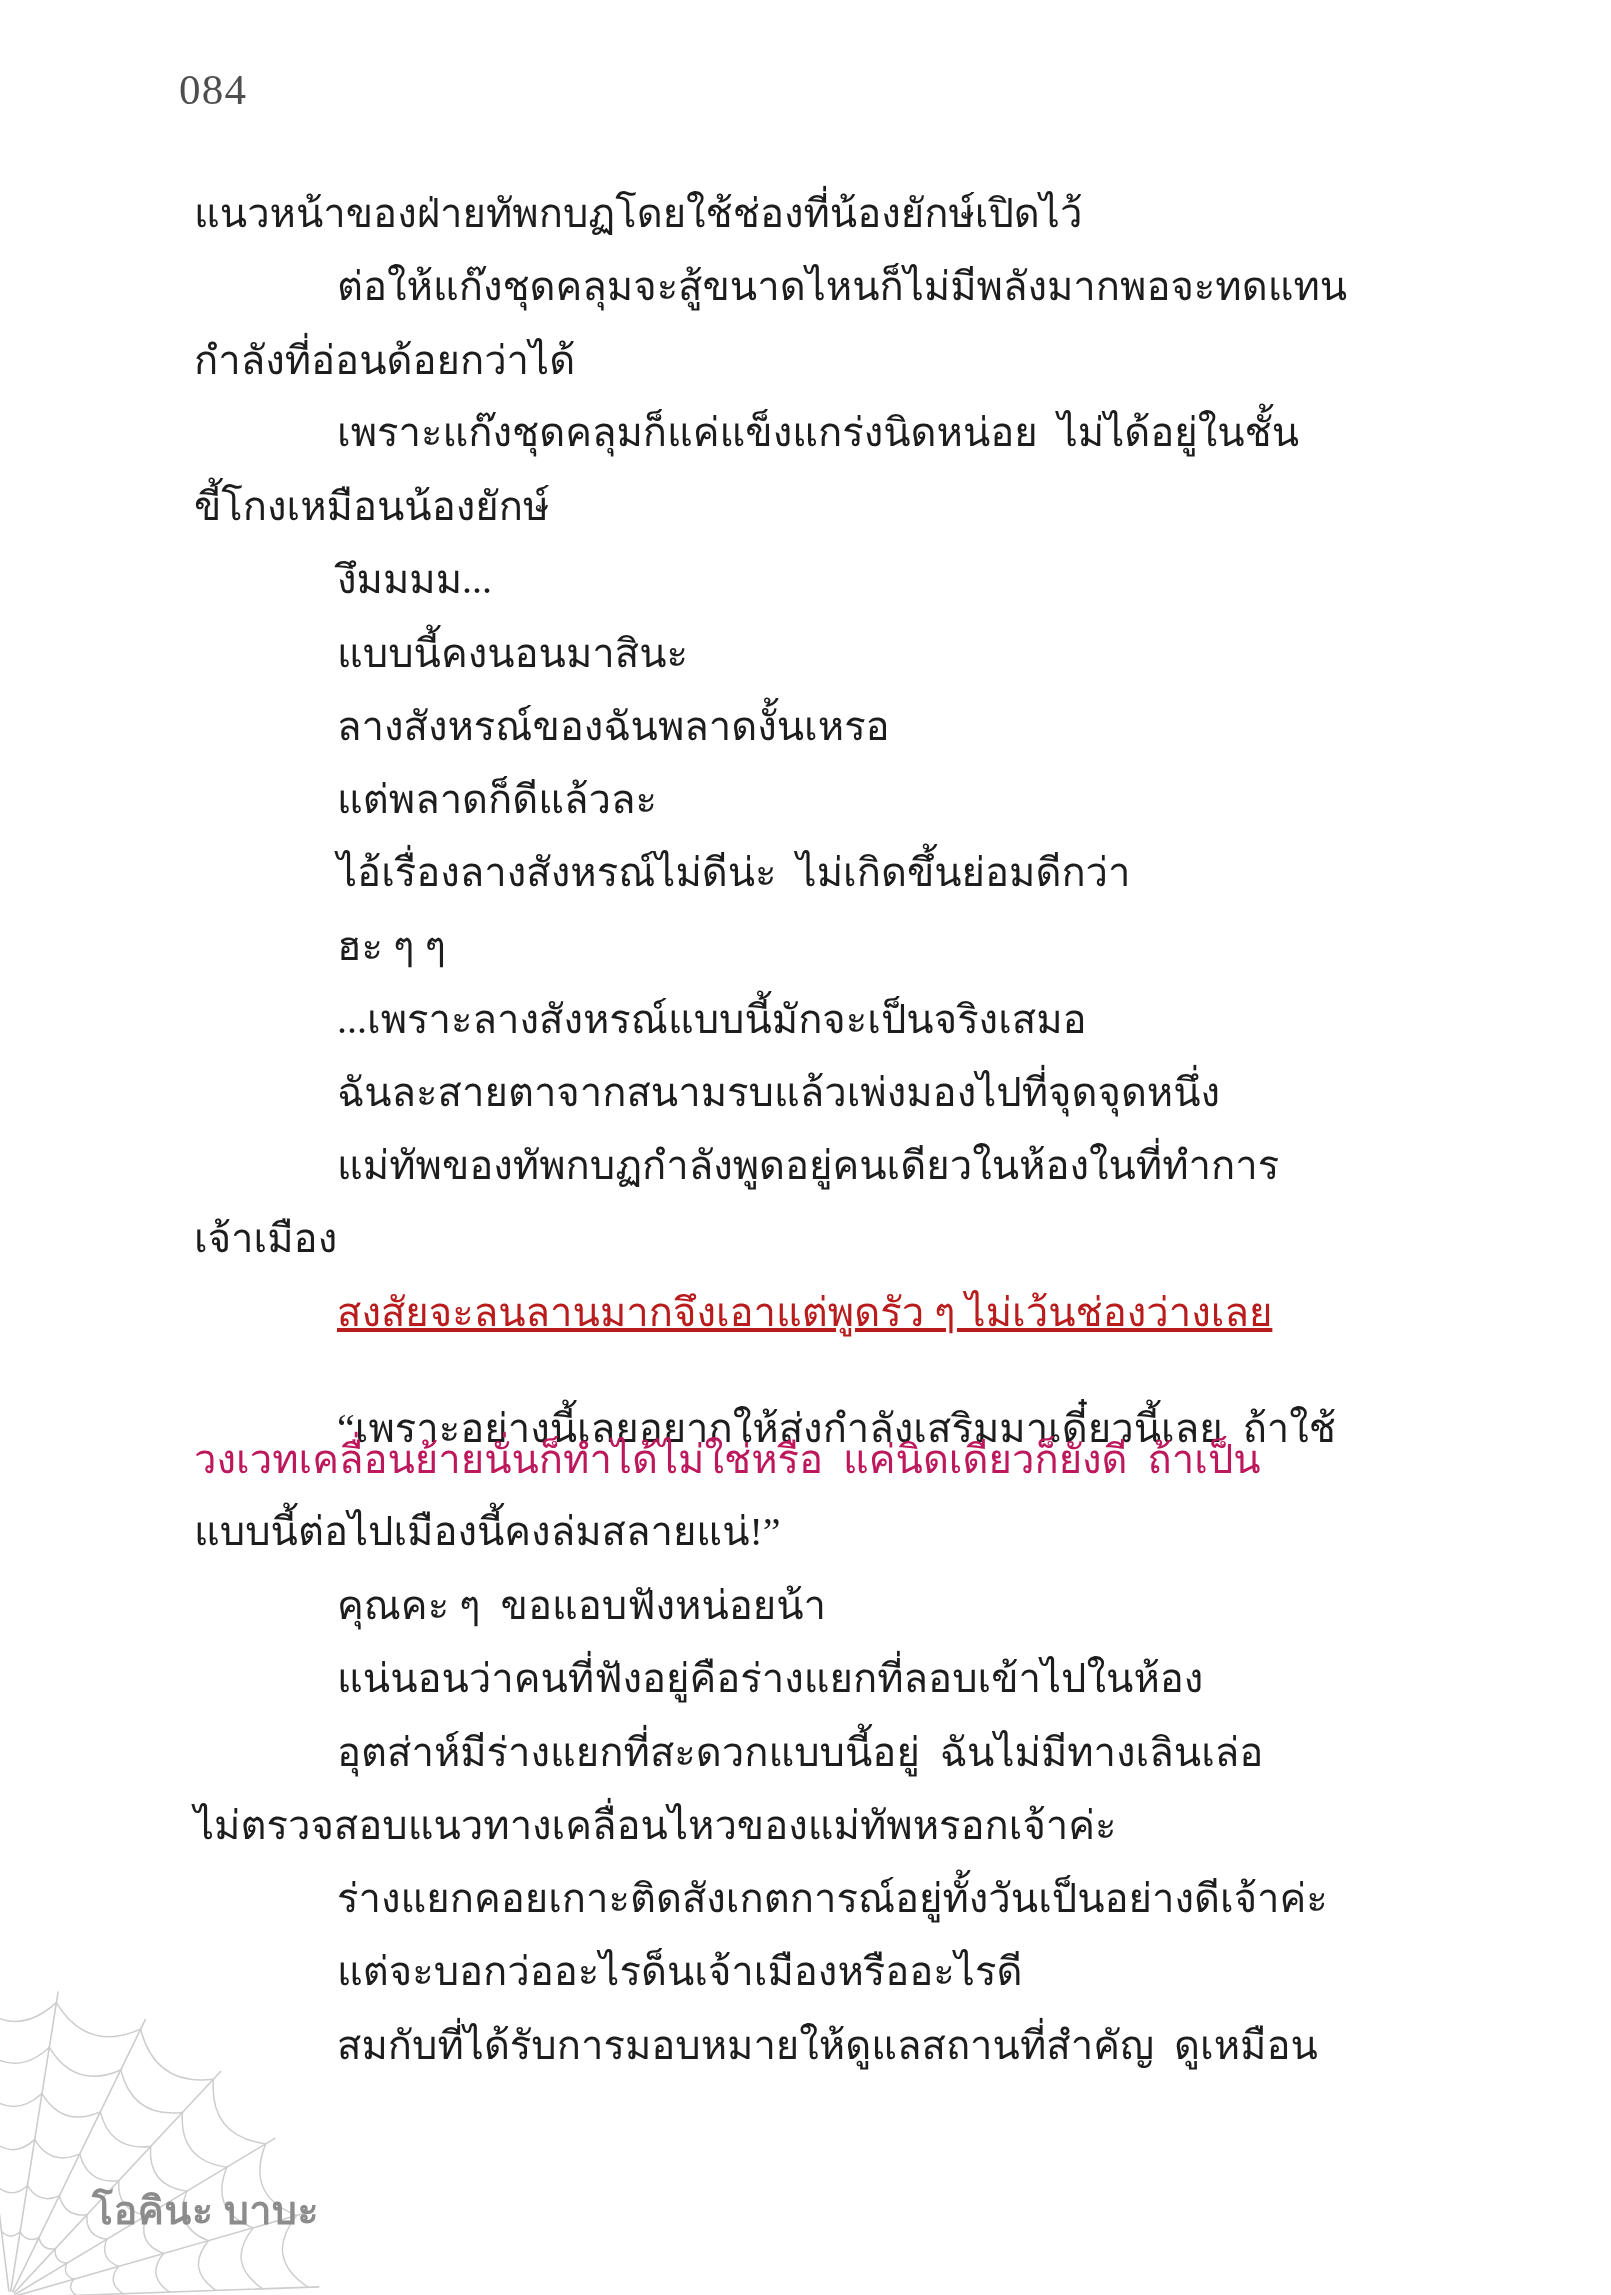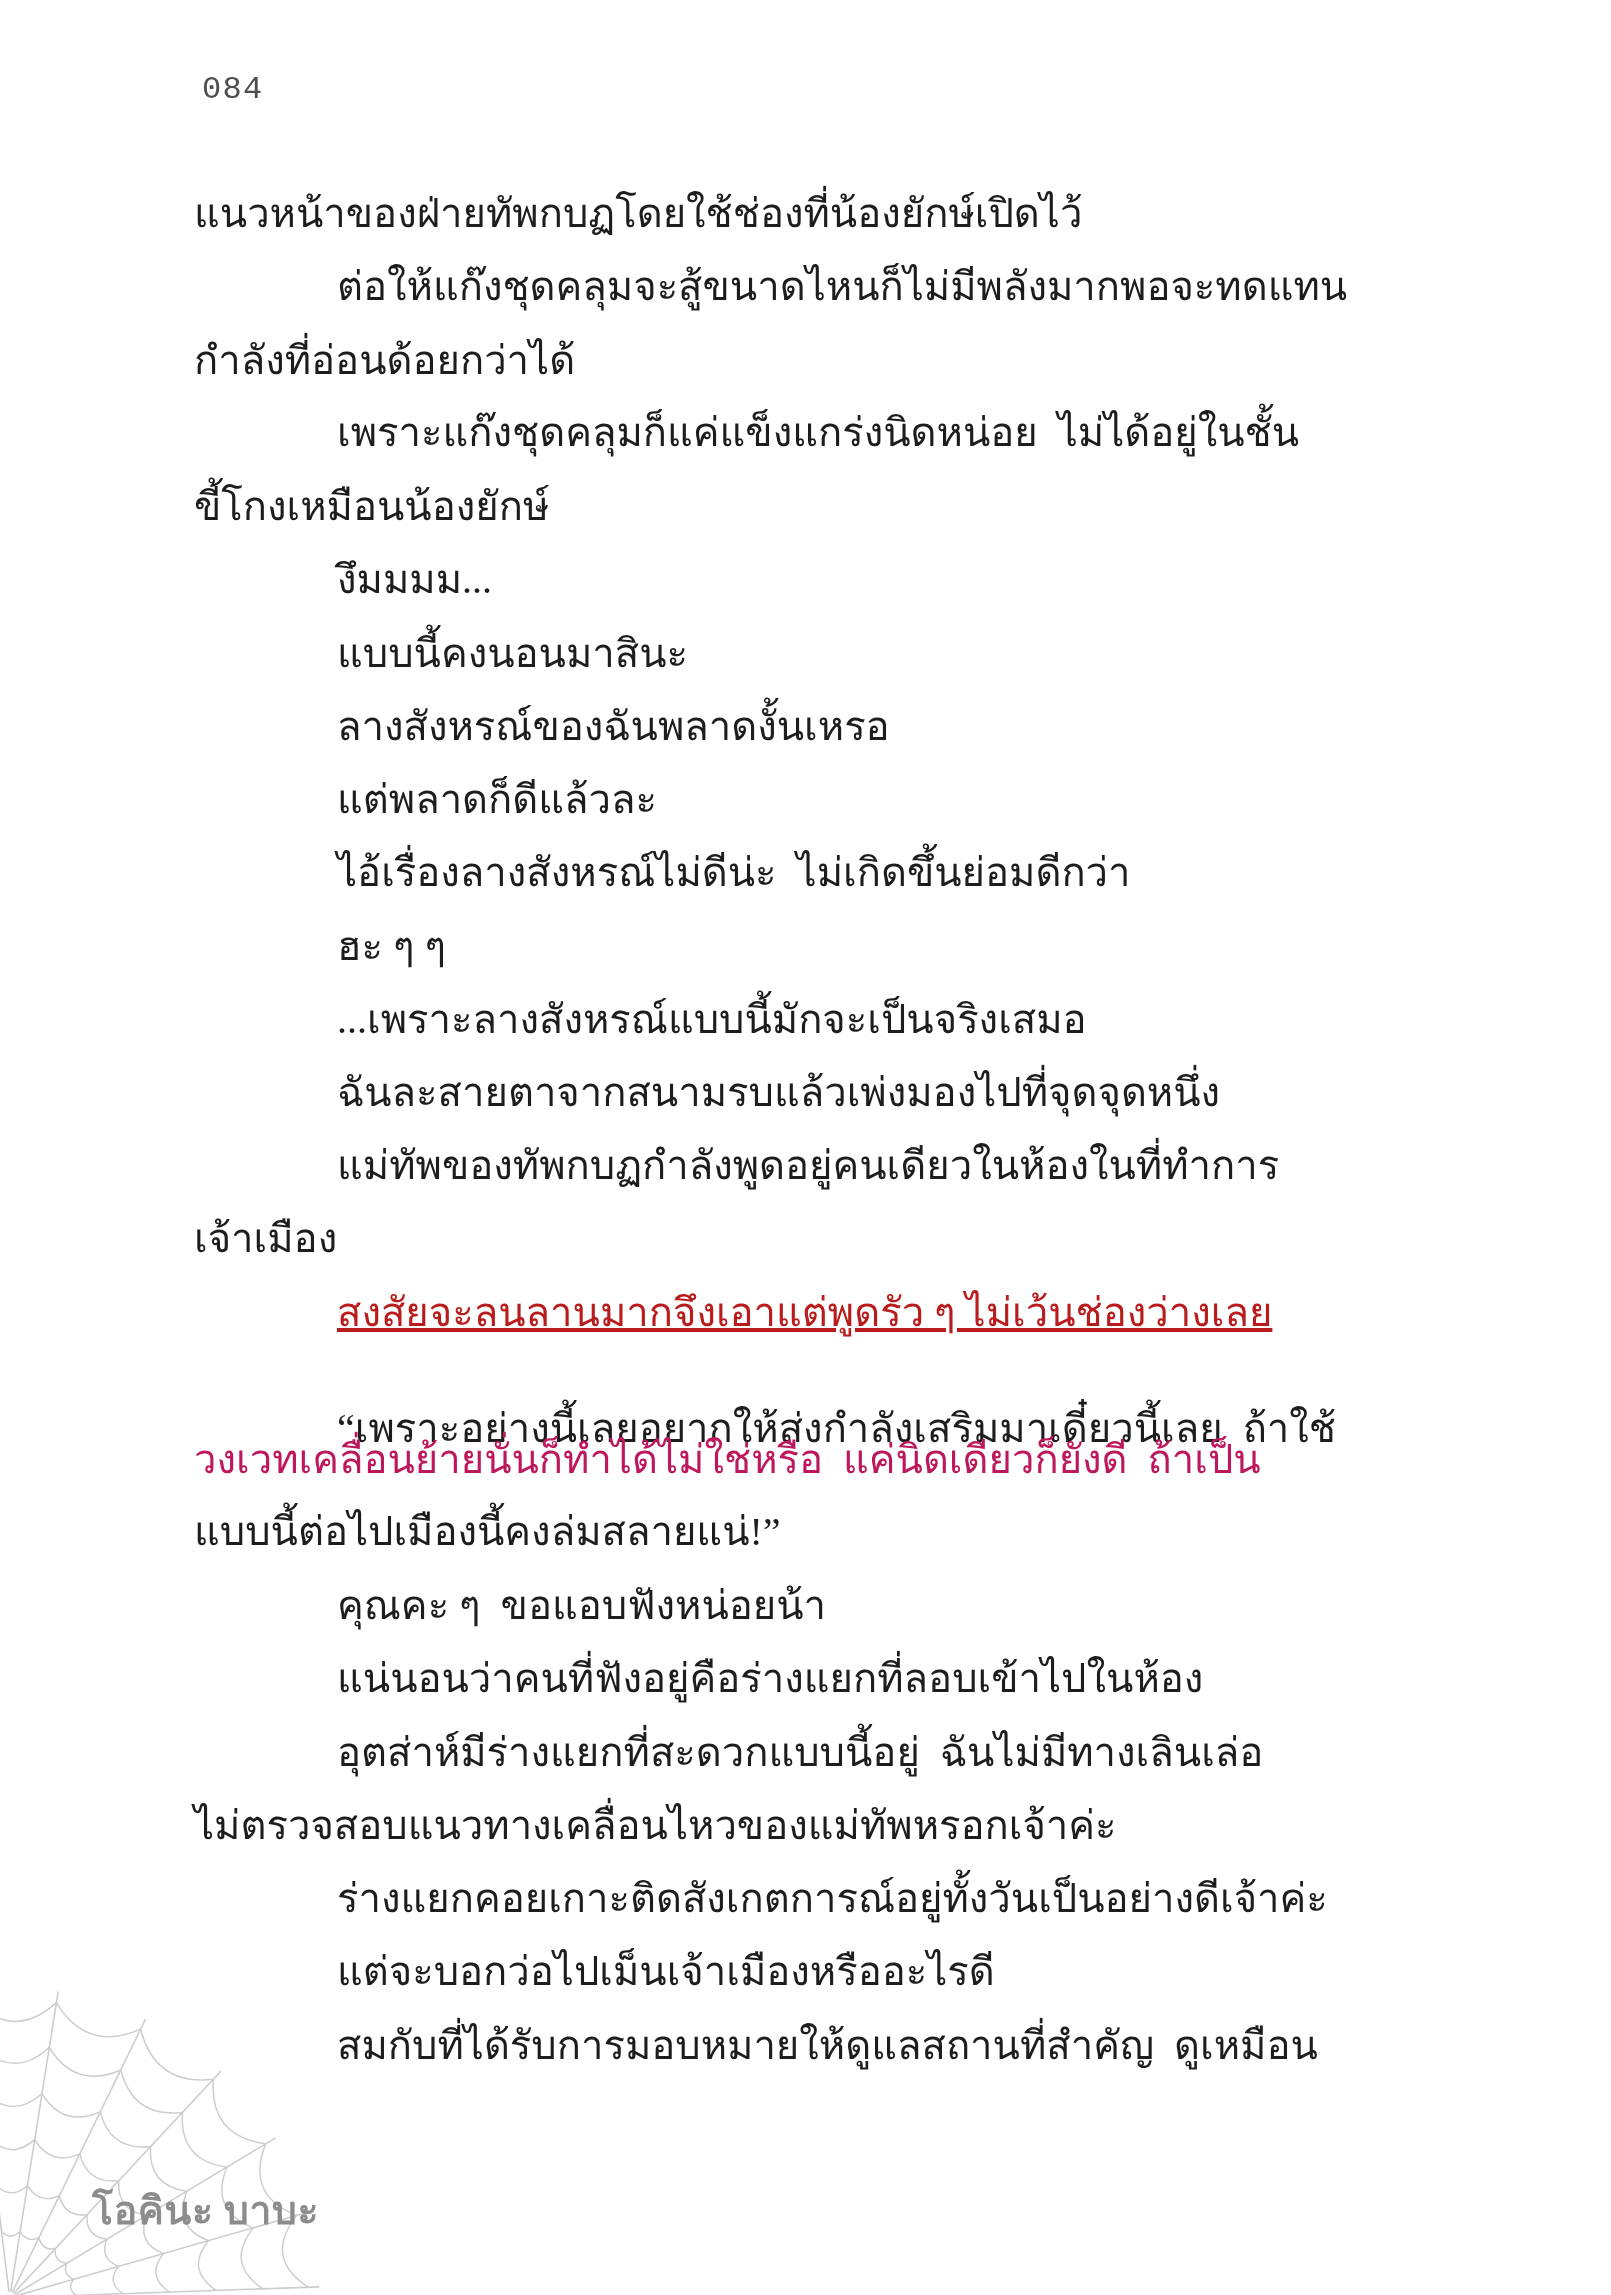--- a/index.html
+++ b/index.html
@@ -10,27 +10,27 @@
   .page {
     position: relative;
     width: 1612px;
     height: 2295px;
     background: #ffffff;
     overflow: hidden;
     font-family: "Liberation Serif", "DejaVu Serif", serif;
   }
   .page-number {
     position: absolute;
-    left: 202px;
+    left: 179px;
     top: 72px;
-    font-size: 32px;
+    font-size: 43px;
     line-height: 36px;
     color: #4e4e4e;
     letter-spacing: 1.3px;
-    font-family: Liberation Mono, monospace;
+    font-family: Liberation Serif, serif;
   }
   .text-block .line {
     position: absolute;
     left: 194px;
     height: 73px;
     line-height: 73px;
     font-size: 40px;
     color: #1d1d1d;
     white-space: pre;
     font-family: "Liberation Serif", "DejaVu Serif", serif;
@@ -83,21 +83,21 @@
       <div class="line" style="top: 1202px; color: rgb(29, 29, 29);">เจ้าเมือง</div>
       <div class="line ind" style="top: 1276px; color: #b91c1c; text-decoration: underline;">สงสัยจะลนลานมากจึงเอาแต่พูดรัว ๆ ไม่เว้นช่องว่างเลย</div>
       <div class="line ind" style="top: 1392px; color: rgb(29, 29, 29);">“เพราะอย่างนี้เลยอยากให้ส่งกำลังเสริมมาเดี๋ยวนี้เลย  ถ้าใช้</div>
       <div class="line" style="top: 1423px; color: #be185d;">วงเวทเคลื่อนย้ายนั่นก็ทำได้ไม่ใช่หรือ  แค่นิดเดียวก็ยังดี  ถ้าเป็น</div>
       <div class="line" style="top: 1495px; color: rgb(29, 29, 29);">แบบนี้ต่อไปเมืองนี้คงล่มสลายแน่!”</div>
       <div class="line ind" style="top: 1569px; color: rgb(29, 29, 29); font-family: Liberation Serif, serif;">คุณคะ ๆ  ขอแอบฟังหน่อยน้า</div>
       <div class="line ind" style="top: 1642px; color: rgb(29, 29, 29);">แน่นอนว่าคนที่ฟังอยู่คือร่างแยกที่ลอบเข้าไปในห้อง</div>
       <div class="line ind" style="top: 1716px; color: rgb(29, 29, 29);">อุตส่าห์มีร่างแยกที่สะดวกแบบนี้อยู่  ฉันไม่มีทางเลินเล่อ</div>
       <div class="line" style="top: 1789px; color: rgb(29, 29, 29);">ไม่ตรวจสอบแนวทางเคลื่อนไหวของแม่ทัพหรอกเจ้าค่ะ</div>
       <div class="line ind" style="top: 1862px; color: rgb(29, 29, 29);">ร่างแยกคอยเกาะติดสังเกตการณ์อยู่ทั้งวันเป็นอย่างดีเจ้าค่ะ</div>
-      <div class="line ind" style="top: 1935px; color: rgb(29, 29, 29);">แต่จะบอกว่อไปเม็นเจ้าเมืองหรืออะไรดี</div>
+      <div class="line ind" style="top: 1935px; color: rgb(29, 29, 29);">แต่จะบอกว่ออะไรด็นเจ้าเมืองหรืออะไรดี</div>
       <div class="line ind" style="top: 2009px; color: rgb(29, 29, 29);">สมกับที่ได้รับการมอบหมายให้ดูแลสถานที่สำคัญ  ดูเหมือน</div>
     </div>
 
   <svg class="web-svg" id="web-svg" viewBox="0 0 740 480" xmlns="http://www.w3.org/2000/svg" aria-hidden="true">
       <path d="M12.8,474.1 L-42.5,23.5" fill="none" stroke="#cdcdcd" stroke-width="2.4" stroke-linecap="round"></path>
       <path d="M15.6,474.1 L86.6,25.7" fill="none" stroke="#cdcdcd" stroke-width="2.4" stroke-linecap="round"></path>
       <path d="M18.4,475.0 L217.4,67.0" fill="none" stroke="#cdcdcd" stroke-width="2.4" stroke-linecap="round"></path>
       <path d="M20.8,476.7 L330.4,144.7" fill="none" stroke="#cdcdcd" stroke-width="2.4" stroke-linecap="round"></path>
       <path d="M22.6,478.8 L411.7,245.0" fill="none" stroke="#cdcdcd" stroke-width="2.4" stroke-linecap="round"></path>
       <path d="M23.6,481.2 L460.0,356.1" fill="none" stroke="#cdcdcd" stroke-width="2.4" stroke-linecap="round"></path>

